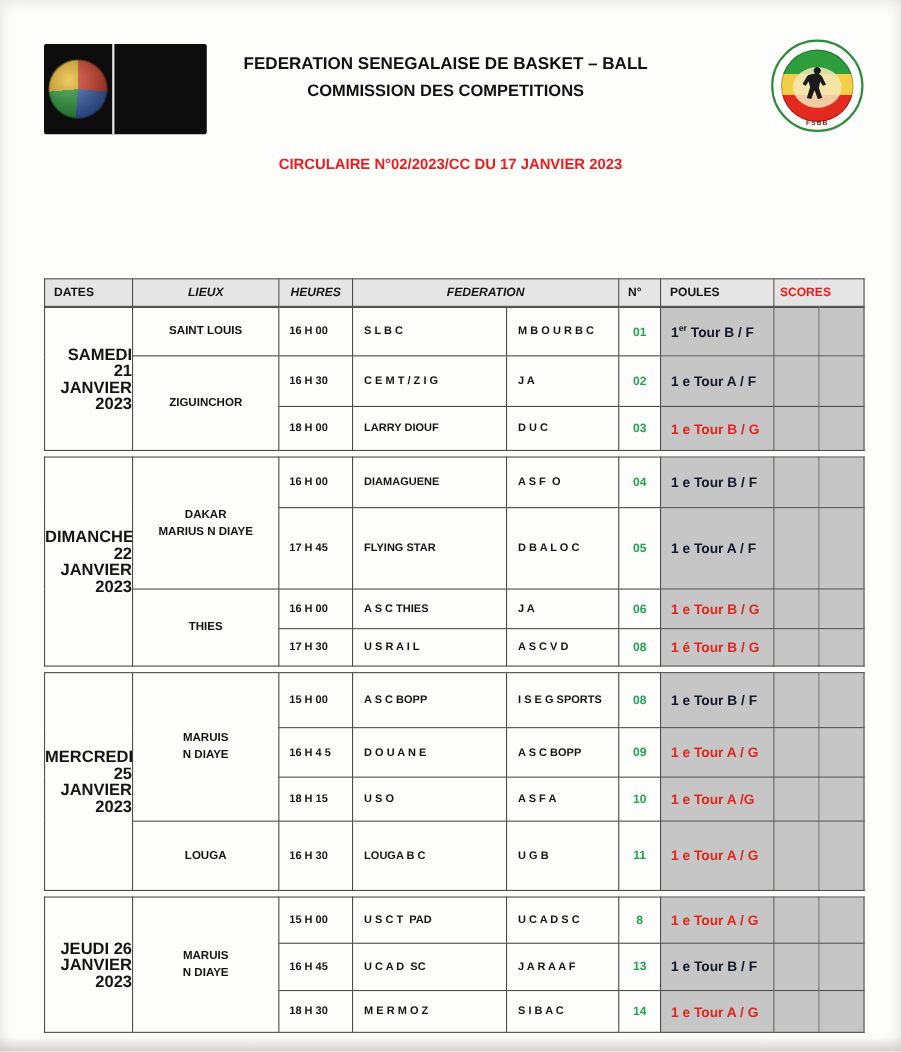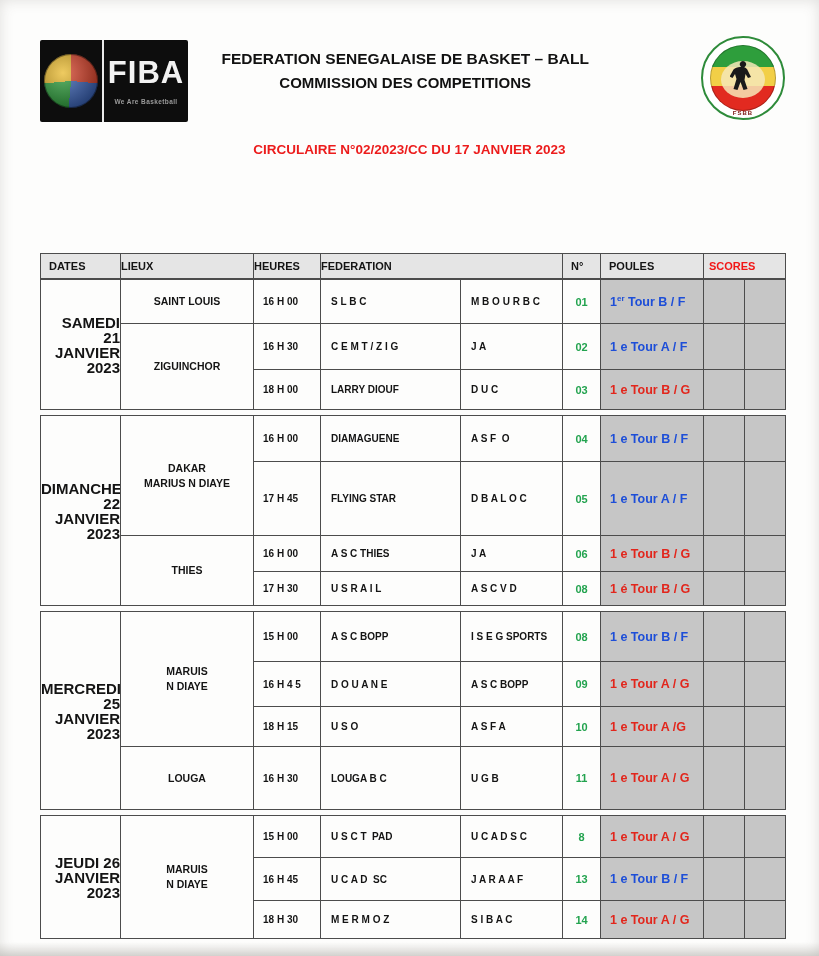--- a/index.html
+++ b/index.html
@@ -80,48 +80,44 @@
   .tbl-wrap { position:absolute; top:253px; left:40px; width:745px; }
   table { border-collapse:collapse; table-layout:fixed; width:745px; }
   td {
     border:1px solid #4c4c4c; font-weight:bold; color:#141414;
     overflow:hidden; vertical-align:middle;
   }
   .grp { margin-top:5px; }
   
   .hd td { font-size:11px; height:25px; background:#e5e5e5; }
   .h-left { text-align:left; padding-left:8px; }
-  .h-center { text-align:left; }
+  .h-center { text-align:center;font-style:italic; }
   .h-scores { color:#f21717; text-align:left; padding-left:5px; }
   
   .t-date  { text-align:right; font-size:15px; line-height:15px; }
   .t-venue { text-align:center; font-size:10.5px; line-height:15px; }
   .t-date span, .t-venue span { display:block; white-space:pre-wrap; }
   .t-time  { font-size:10px; padding-left:9px; white-space:pre-wrap; }
   .t-team  { font-size:10px; padding-left:10px; white-space:pre-wrap; }
   .t-num   { text-align:center; font-size:11px; color:#23a34f;margin-left:32px; }
   .t-poule { padding-left:9px; font-size:12.5px; background:#c6c6c6; white-space:pre-wrap; }
-  .t-poule[data-color="blue"] { color:#1d4ed8; }
+  .t-poule[data-color="blue"] { color:#0f172a; }
   .t-poule[data-color="red"]  { color:#e2261c; }
   .t-score { background:#c6c6c6; }
 </style>
 </head>
 <body>
 
 <div class="page">
 
   <div class="header">
 
     <div class="fiba-logo">
       <div class="fiba-ball-panel">
         <div class="fiba-ball"></div>
-      </div>
-      <div class="fiba-text-panel">
-        <div class="fiba-word">FIBA</div>
-        <div class="fiba-tagline">We Are Basketball</div>
       </div>
     </div>
 
     <div class="title-block">
       <div class="title-1">FEDERATION SENEGALAISE DE BASKET – BALL</div>
       <div class="title-2">COMMISSION DES COMPETITIONS</div>
     </div>
 
     <div class="fsbb-logo">
       <div class="fsbb-outer">

